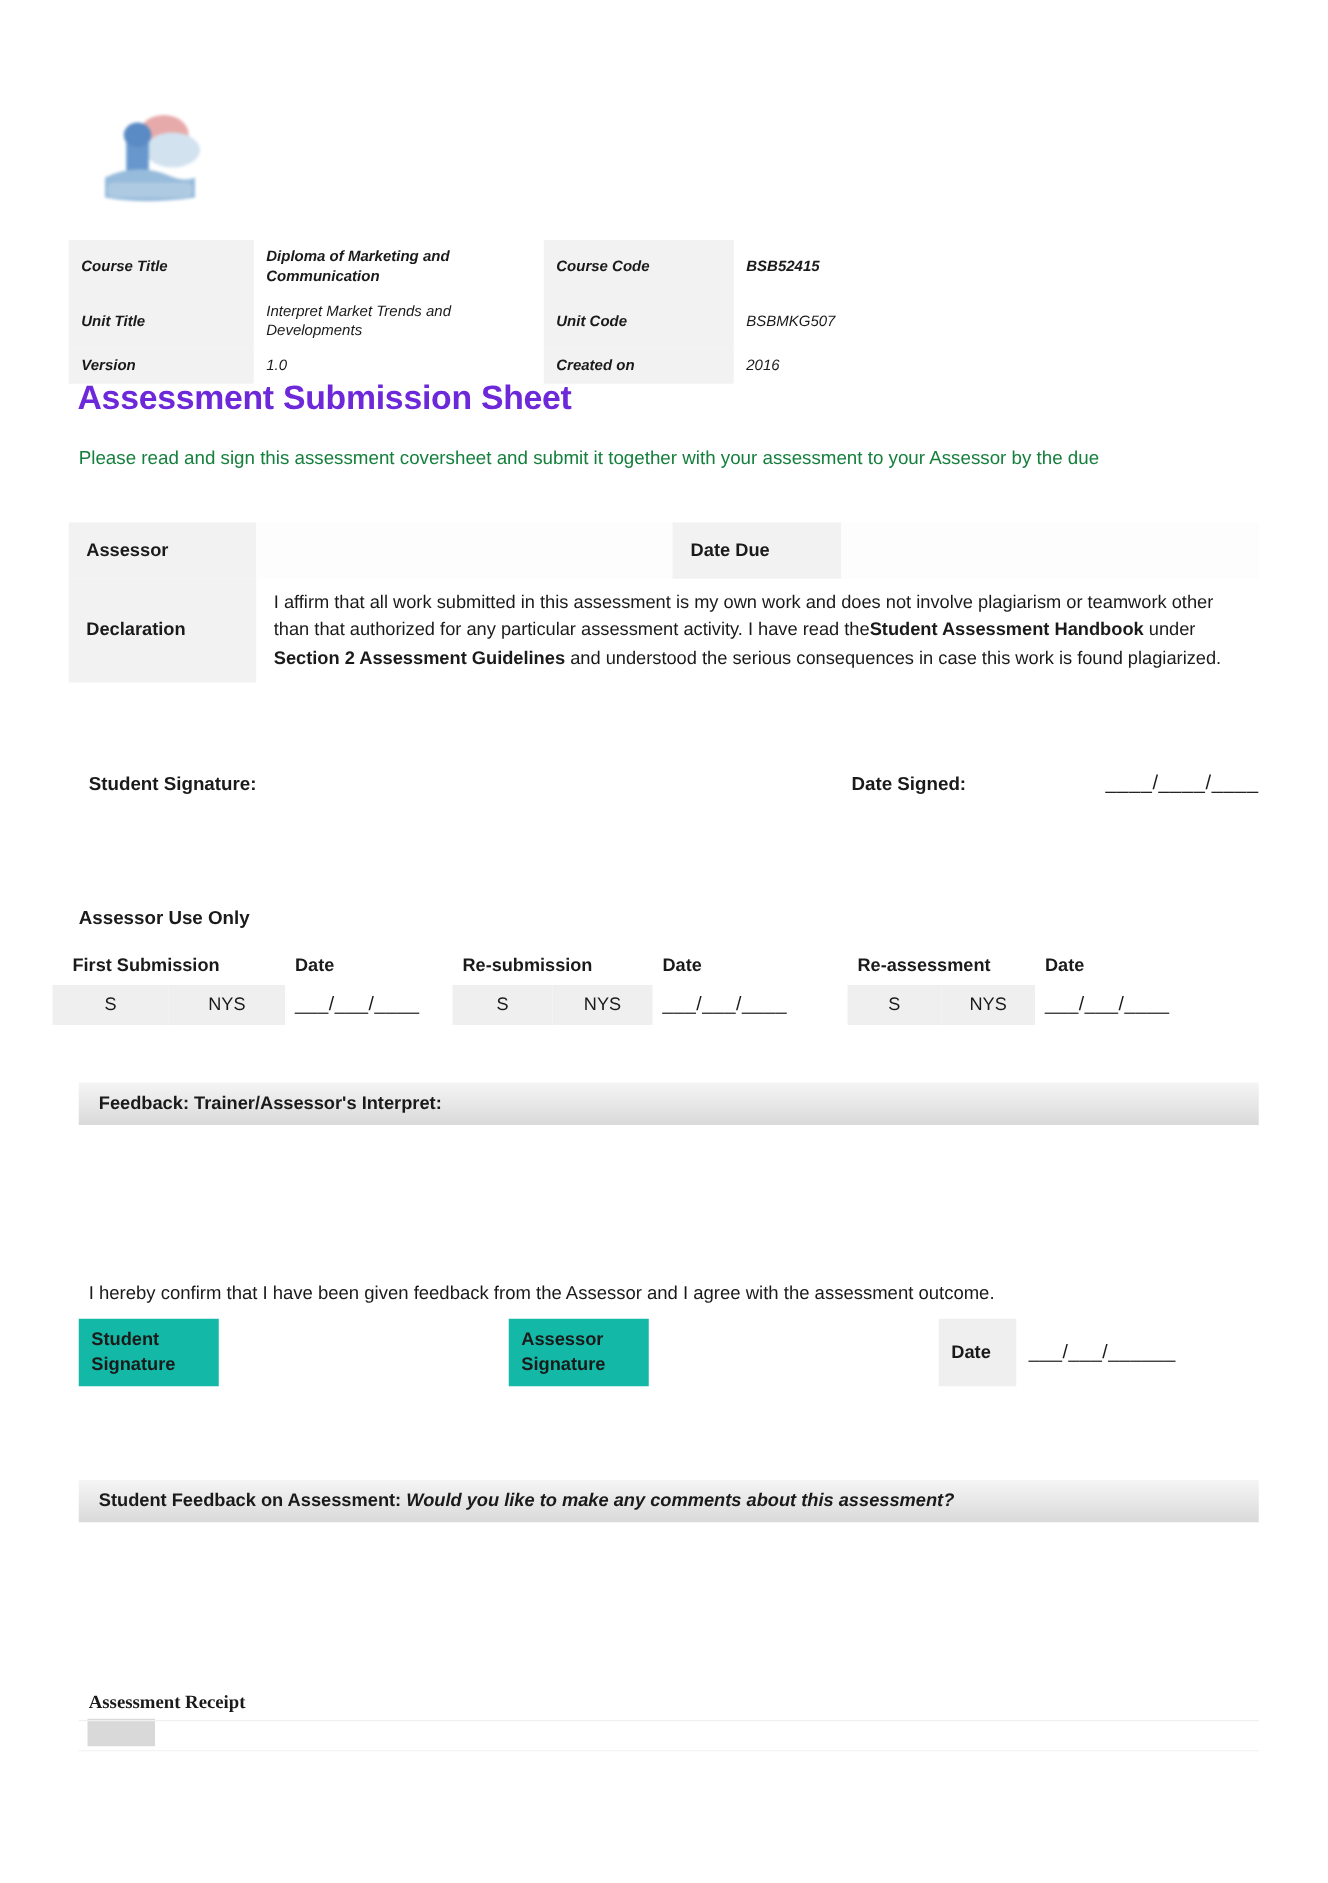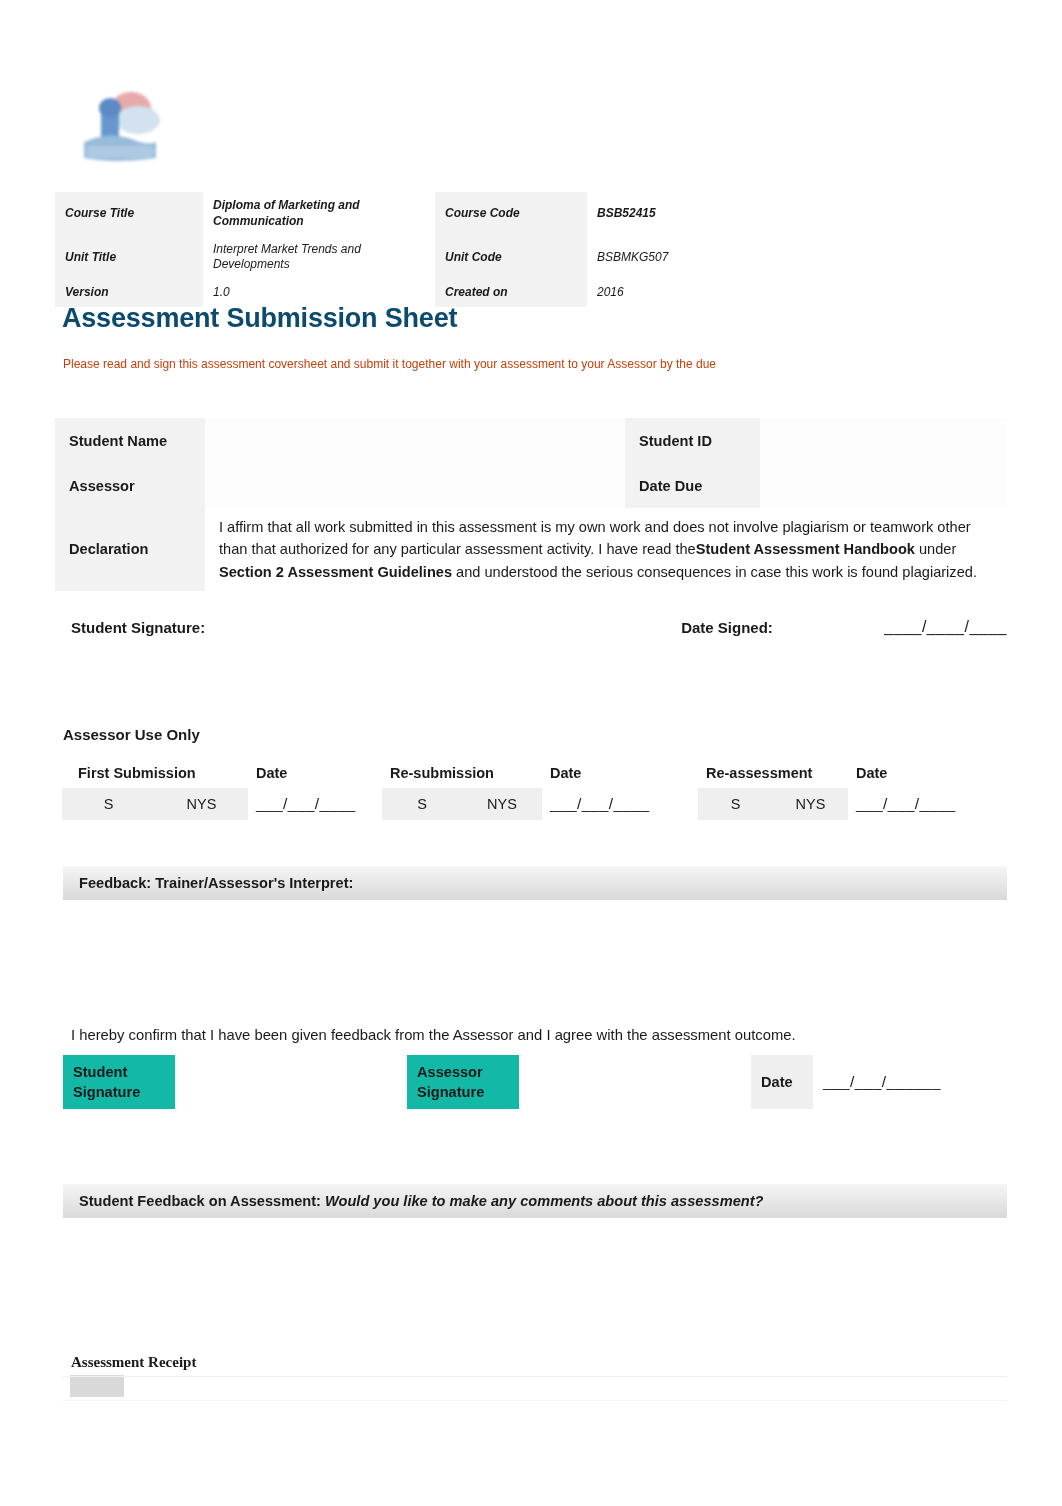--- a/index.html
+++ b/index.html
@@ -39,26 +39,26 @@
     line-height: 1.32;
   }
   .ct-label { font-weight: bold; background:#f2f2f2; }
   .ct-val { font-weight: normal; }
   .ct-val-b { font-weight: bold; }
 
   
   .doc-title {
     position: absolute; left: 62px; top: 303px;
     font-size: 27px; font-weight: bold; letter-spacing: -0.2px;
-    color: #0c4a6e;
+    color: #6d28d9;
   }
 
   .intro {
     position: absolute; left: 63px; top: 356px; width: 942px;
-    font-size: 12px; line-height: 1.42; color: #c2410c;
+    font-size: 15px; line-height: 1.42; color: #15803d;
   }
 
   
   .student-table {
     position: absolute; left: 55px; top: 418px;
     width: 952px; border-collapse: collapse; font-size: 14.6px;
   }
   .student-table td { border: none; vertical-align: middle; padding: 8px 14px; }
   .st-label { font-weight: bold; background:#f2f2f2; width: 150px; }
   .st-blank { background:#fdfdfd; }
@@ -73,21 +73,21 @@
   .sig-row .lbl1 { width: 600px; padding-left: 16px; }
   .sig-row .lbl2 { width: 170px; }
   .sig-row .dateline { font-weight: normal; font-size: 16px; letter-spacing: .5px; }
 
   
   .assessor-head {
     position: absolute; left: 63px; top: 726px;
     font-size: 15px; font-weight: bold;
   }
   .assessor-table {
-    position: absolute; left: 62px; top: 758px;
+    position: absolute; left: 42px; top: 758px;
     width: 952px; border-collapse: collapse; font-size: 14.5px;
   }
   .assessor-table td { border: none; padding: 7px 8px; vertical-align: middle; }
   .ah { font-weight: bold; }
   .cellbox { background:#efefef; text-align:center; width: 56px; }
   .dateblank { font-size: 15.5px; letter-spacing: .4px; }
 
   
   .secbar {
     background: linear-gradient(to bottom, #f5f5f5 0%, #e6e6e6 55%, #d9d9d9 100%);
@@ -173,26 +173,20 @@
     </tr>
   </tbody>
     </table>
 
   <div class="doc-title">Assessment Submission Sheet</div>
 
   <div class="intro">Please read and sign this assessment coversheet and submit it together with your assessment to your Assessor by the due</div>
 
   <table class="student-table">
     <tbody>
-        <tr>
-      <td class="st-label" style="height:45px">Student Name</td>
-      <td class="st-blank" style="width:420px"></td>
-      <td class="st-label2">Student ID</td>
-      <td class="st-blank"></td>
-    </tr>
     <tr>
       <td class="st-label" style="height:45px">Assessor</td>
       <td class="st-blank"></td>
       <td class="st-label2">Date Due</td>
       <td class="st-blank"></td>
     </tr>
     <tr>
       <td class="st-label">Declaration</td>
       <td class="st-declare-body" colspan="3"><span>I affirm that all work submitted in this assessment is my own work and does not involve plagiarism or teamwork other than that authorized for any particular assessment activity. I have read the</span><span class="bold">Student Assessment Handbook</span><span> under </span><span class="bold">Section 2 Assessment Guidelines</span><span> and understood the serious consequences in case this work is found plagiarized.</span></td>
     </tr>

